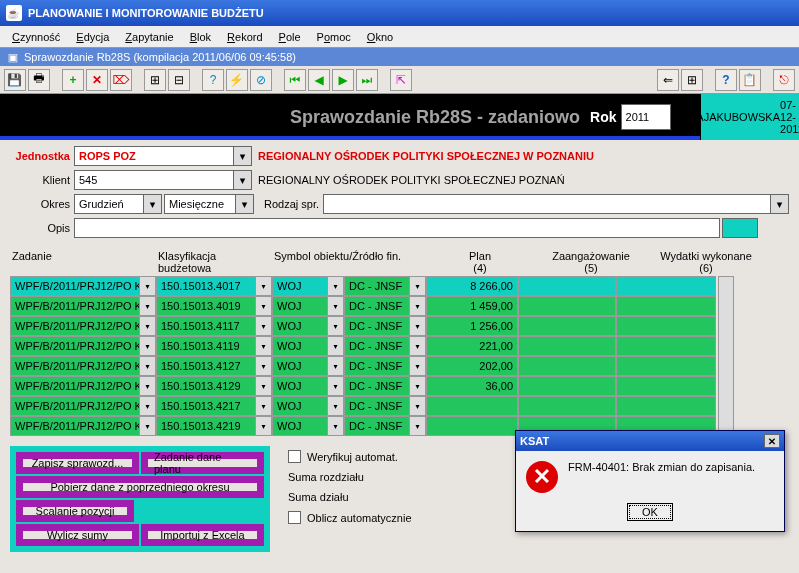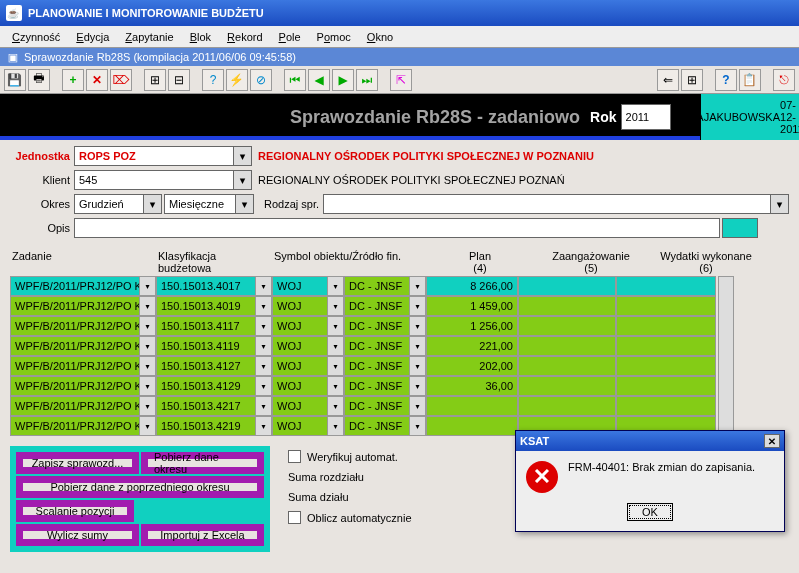--- a/index.html
+++ b/index.html
@@ -37,21 +37,21 @@
 .fdrop { width: 18px; height: 20px; background: #ddd; border: 1px solid #666; border-left: none; display: flex; align-items: center; justify-content: center; cursor: pointer; }
 .desc-text { padding-left: 6px; color: #000; }
 .desc-text.red { color: #d00; font-weight: bold; }
 
 .grid-area { padding: 4px 10px; }
 .grid-headers { display: flex; margin-bottom: 2px; }
 .grid-col-h { font-size: 11px; text-align: left; padding: 0 2px; }
 .grid-col-h.center { text-align: center; }
 
 .grid-row { display: flex; height: 20px; margin-bottom: 0; }
-.gcell { border: 1px solid #999; background: #84cc16; height: 20px; padding: 0 4px; display: flex; align-items: center; overflow: hidden; white-space: nowrap; }
+.gcell { border: 1px solid #999; background: #22c55e; height: 20px; padding: 0 4px; display: flex; align-items: center; overflow: hidden; white-space: nowrap; }
 .gcell.teal { background: #10d0c0; }
 .gcell.num { justify-content: flex-end; }
 .gdrop { width: 16px; height: 20px; background: #ddd; border: 1px solid #999; border-left: none; display: flex; align-items: center; justify-content: center; cursor: pointer; font-size: 8px; }
 
 .c-zad { width: 130px; }
 .c-klas { width: 100px; }
 .c-sym { width: 56px; text-align: center; }
 .c-zr { width: 66px; }
 .c-plan { width: 92px; }
 .c-zaan { width: 98px; }
@@ -292,21 +292,21 @@
         </div>
       </div>
     <div class="vscroll" style="height:160px;margin-left:2px"></div>
   </div>
 </div>
 
 <div class="bottom-area">
   <div class="btn-grid">
     <div class="btn-row">
       <div class="wbtn">Zapisz sprawozd...</div>
-      <div class="wbtn">Pobierz dane okresu</div>
+      <div class="wbtn">Zadanie dane planu</div>
     </div>
     <div class="btn-row">
       <div class="wbtn">Pobierz dane z poprzedniego okresu</div>
     </div>
     <div class="btn-row">
       <div class="wbtn" style="flex:0 0 118px">Scalanie pozycji</div>
     </div>
     <div class="btn-row">
       <div class="wbtn">Wylicz sumy</div>
       <div class="wbtn">Importuj z Excela</div>

